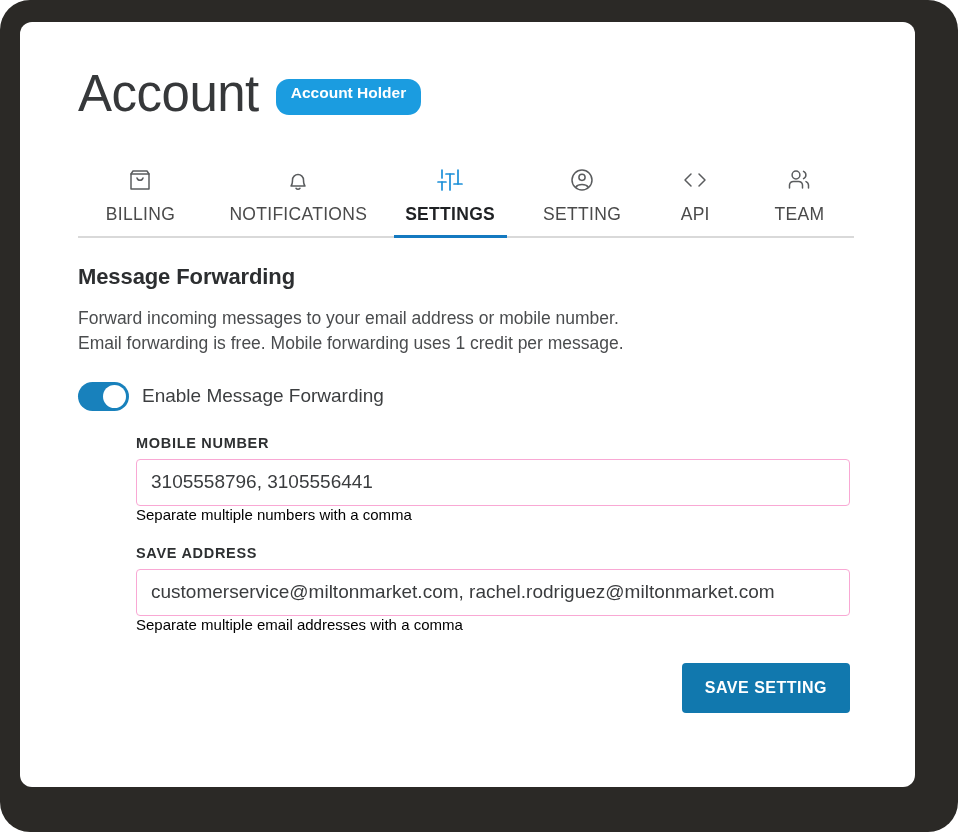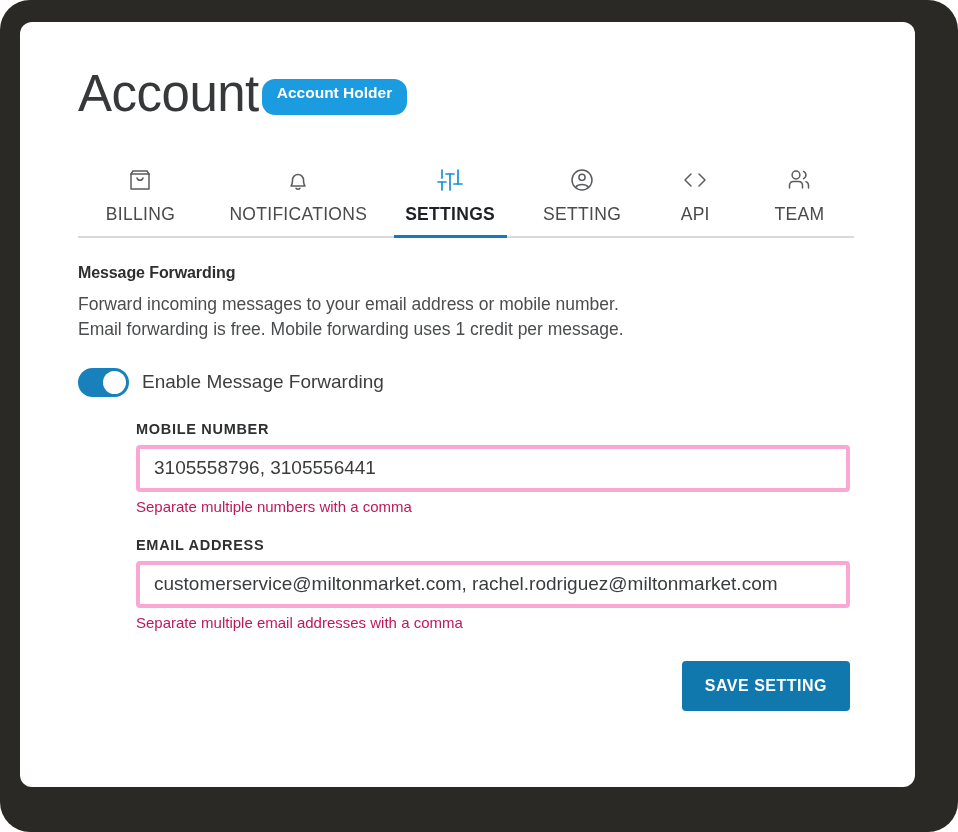--- a/index.html
+++ b/index.html
@@ -33,21 +33,21 @@
     position: absolute;
     left: 58px;
     top: 40px;
     width: 790px;
   }
 
   
   .page-header {
     display: flex;
     align-items: center;
-    gap: 3px;
+    gap: 17px;
     height: 62px;
   }
   #page-title {
     font-size: 51px;
     font-weight: 400;
     color: #36383a;
     letter-spacing: -0.5px;
     line-height: 1;
     margin: 0;
   }
@@ -116,31 +116,31 @@
   #tab-settings    { width: 114px; }
   #tab-notifications { width: 168px; }
   #tab-profile     { width: 128px; }
   #tab-api         { width: 76px; }
   #tab-team        { width: 110px; }
 
   .ico { display:block; }
 
   
   #section-title {
-    font-size: 16px;
+    font-size: 22px;
     font-weight: bold;
     color: #2c2e30;
     margin: 26px 0 0 0;
     letter-spacing: -0.1px;
   }
   .section-desc {
     font-size: 17.5px;
     color: #4a4c4e;
     line-height: 1.42;
-    margin: 10px 0 0 0;
+    margin: 16px 0 0 0;
   }
 
   
   #toggle-row {
     display: flex;
     align-items: center;
     gap: 13px;
     margin-top: 26px;
   }
   #forwarding-toggle {
@@ -174,34 +174,33 @@
   .field-label {
     font-size: 14.5px;
     font-weight: bold;
     letter-spacing: 0.7px;
     color: #2e3032;
     margin-bottom: 8px;
   }
   .text-input {
     width: 714px;
     height: 47px;
-    border: 4px solid #f9a8d4;
+    border: 1px solid #f9a8d4;
     border-radius: 4px;
     background: #ffffff;
     font-family: "Liberation Sans", sans-serif;
     font-size: 19px;
     color: #3a3c3e;
     padding: 0 14px;
     outline: none;
     display: block;
   }
   .field-hint {
     font-size: 15px;
-    color: #be185d;
-    margin-top: 6px;
+    color: #000000;
   }
 
   
   #form-footer {
     display: flex;
     justify-content: flex-end;
     width: 772px;
     margin-top: 30px;
     align-items: flex-end;
   }
@@ -316,21 +315,21 @@
         <span id="toggle-label">Enable Message Forwarding</span>
       </div>
 
       <div class="field-group" id="mobile-field-group">
         <div class="field-label">MOBILE NUMBER</div>
         <input class="text-input" type="text" id="mobile-input" value="3105558796, 3105556441" style="">
         <div class="field-hint">Separate multiple numbers with a comma</div>
       </div>
 
       <div class="field-group" id="email-field-group">
-        <div class="field-label">EMAIL ADDRESS</div>
+        <div class="field-label">SAVE ADDRESS</div>
         <input class="text-input" type="text" id="email-input" value="customerservice@miltonmarket.com, rachel.rodriguez@miltonmarket.com" style="">
         <div class="field-hint">Separate multiple email addresses with a comma</div>
       </div>
 
       <div id="form-footer">
         <button id="save-setting-button">SAVE SETTING</button>
       </div>
 
     </div>
   </div>

